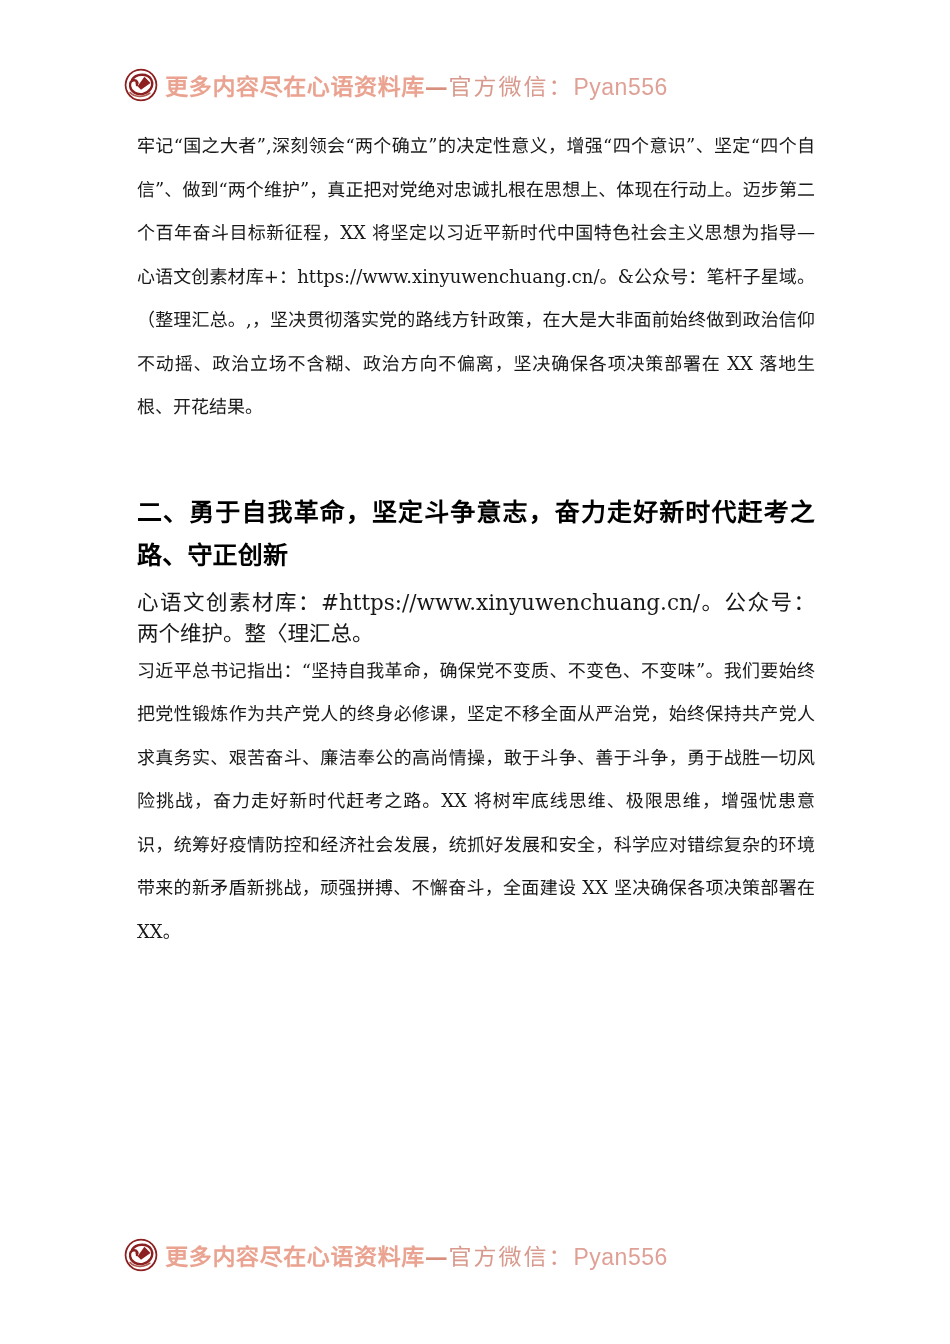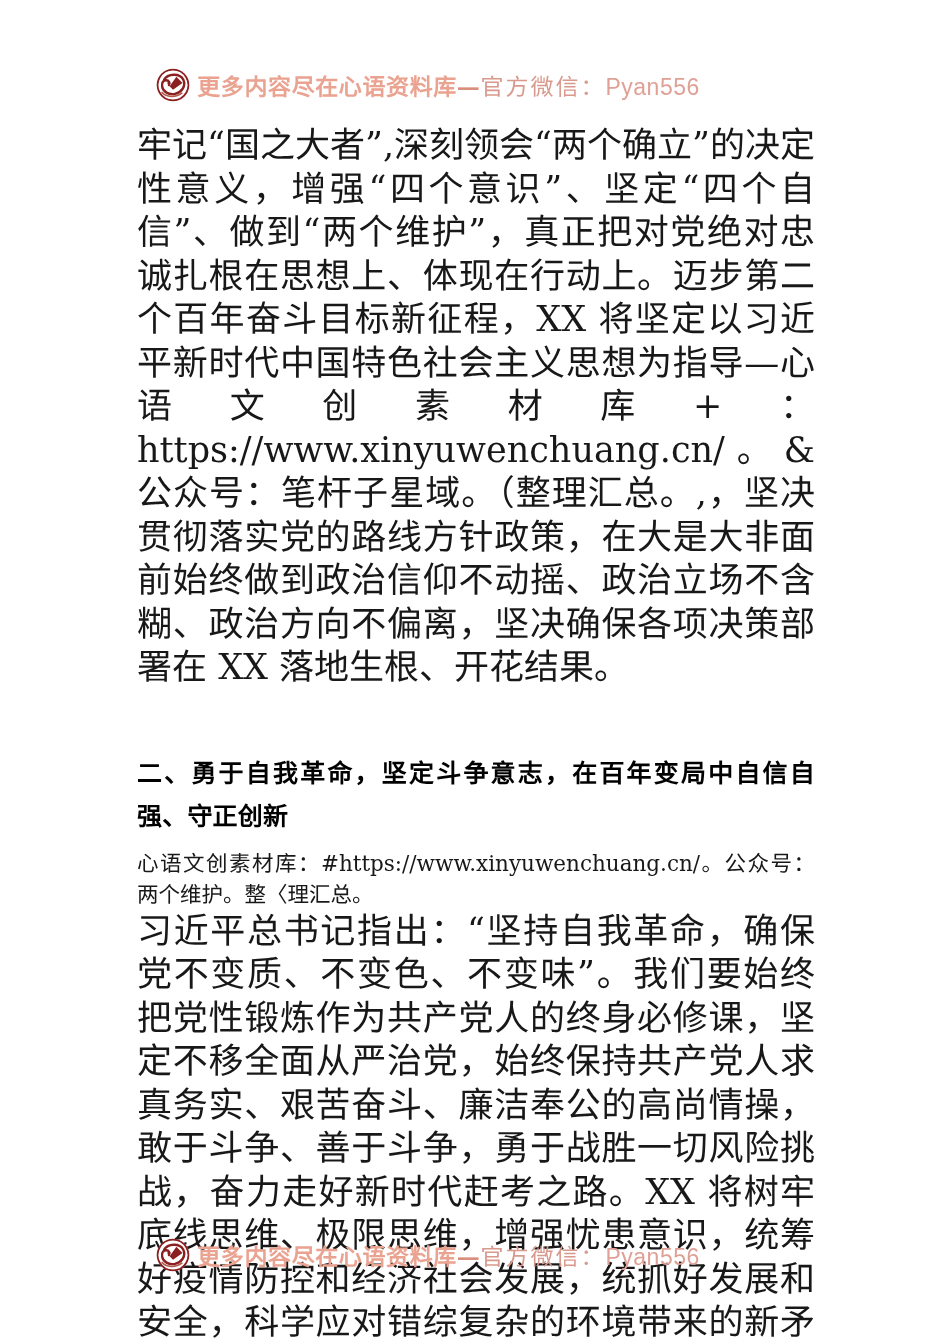--- a/index.html
+++ b/index.html
@@ -28,21 +28,20 @@
   
   .watermark {
     position: absolute;
     left: 0;
     width: 792px;
     display: flex;
     align-items: center;
     justify-content: center;
     gap: 7px;
     user-select: none;
-    padding-left: 32px;
   }
   .watermark.header { top: 68px; }
   .watermark.footer { top: 1238px; }
 
   .wm-logo {
     width: 34px;
     height: 34px;
     flex: 0 0 34px;
     display: block;
   }
@@ -73,21 +72,21 @@
   .content {
     position: absolute;
     left: 137px;
     top: 124px;
     width: 678px;
   }
 
   p.body-para {
     margin: 0;
     font-family: "DejaVu Serif", serif;
-    font-size: 35px;
+    font-size: 18px;
     line-height: 43.5px;
     text-align: justify;
     text-align-last: left;
     text-justify: inter-character;
     color: #181818;
     letter-spacing: 0px;
   }
 
   .para-block-1 { margin-bottom: 0; }
 
@@ -144,21 +143,21 @@
     <div class="wm-text">
       <span class="wm-seg-a">更多内容尽在心语资料库</span><span class="wm-dash">—</span><span class="wm-seg-b">官方微信：</span><span class="wm-id">Pyan556</span>
     </div>
   </div>
 
   <div class="content">
 
     <p class="body-para para-block-1">牢记“国之大者”,深刻领会“两个确立”的决定性意义，增强“四个意识”、坚定“四个自信”、做到“两个维护”，真正把对党绝对忠诚扎根在思想上、体现在行动上。迈步第二个百年奋斗目标新征程，XX 将坚定以习近平新时代中国特色社会主义思想为指导—心语文创素材库+：https://www.xinyuwenchuang.cn/。&amp;公众号：笔杆子星域。（整理汇总。,，坚决贯彻落实党的路线方针政策，在大是大非面前始终做到政治信仰不动摇、政治立场不含糊、政治方向不偏离，坚决确保各项决策部署在 XX 落地生根、开花结果。</p>
 
     <div class="heading-wrap">
-      <h2 class="section-heading">二、勇于自我革命，坚定斗争意志，在百年变局中自信自强、守正创新</h2>
+      <h2 class="section-heading">二、勇于自我革命，坚定斗争意志，奋力走好新时代赶考之路、守正创新</h2>
     </div>
 
     <p class="credit-line">心语文创素材库：#https://www.xinyuwenchuang.cn/。公众号：两个维护。整〈理汇总。</p>
 
     <p class="body-para para-block-2">习近平总书记指出：“坚持自我革命，确保党不变质、不变色、不变味”。我们要始终把党性锻炼作为共产党人的终身必修课，坚定不移全面从严治党，始终保持共产党人求真务实、艰苦奋斗、廉洁奉公的高尚情操，敢于斗争、善于斗争，勇于战胜一切风险挑战，奋力走好新时代赶考之路。XX 将树牢底线思维、极限思维，增强忧患意识，统筹好疫情防控和经济社会发展，统抓好发展和安全，科学应对错综复杂的环境带来的新矛盾新挑战，顽强拼搏、不懈奋斗，全面建设 XX 坚决确保各项决策部署在 XX。</p>
 
   </div>
 
   <div class="watermark footer">
     <svg class="wm-logo" viewBox="0 0 100 100">

